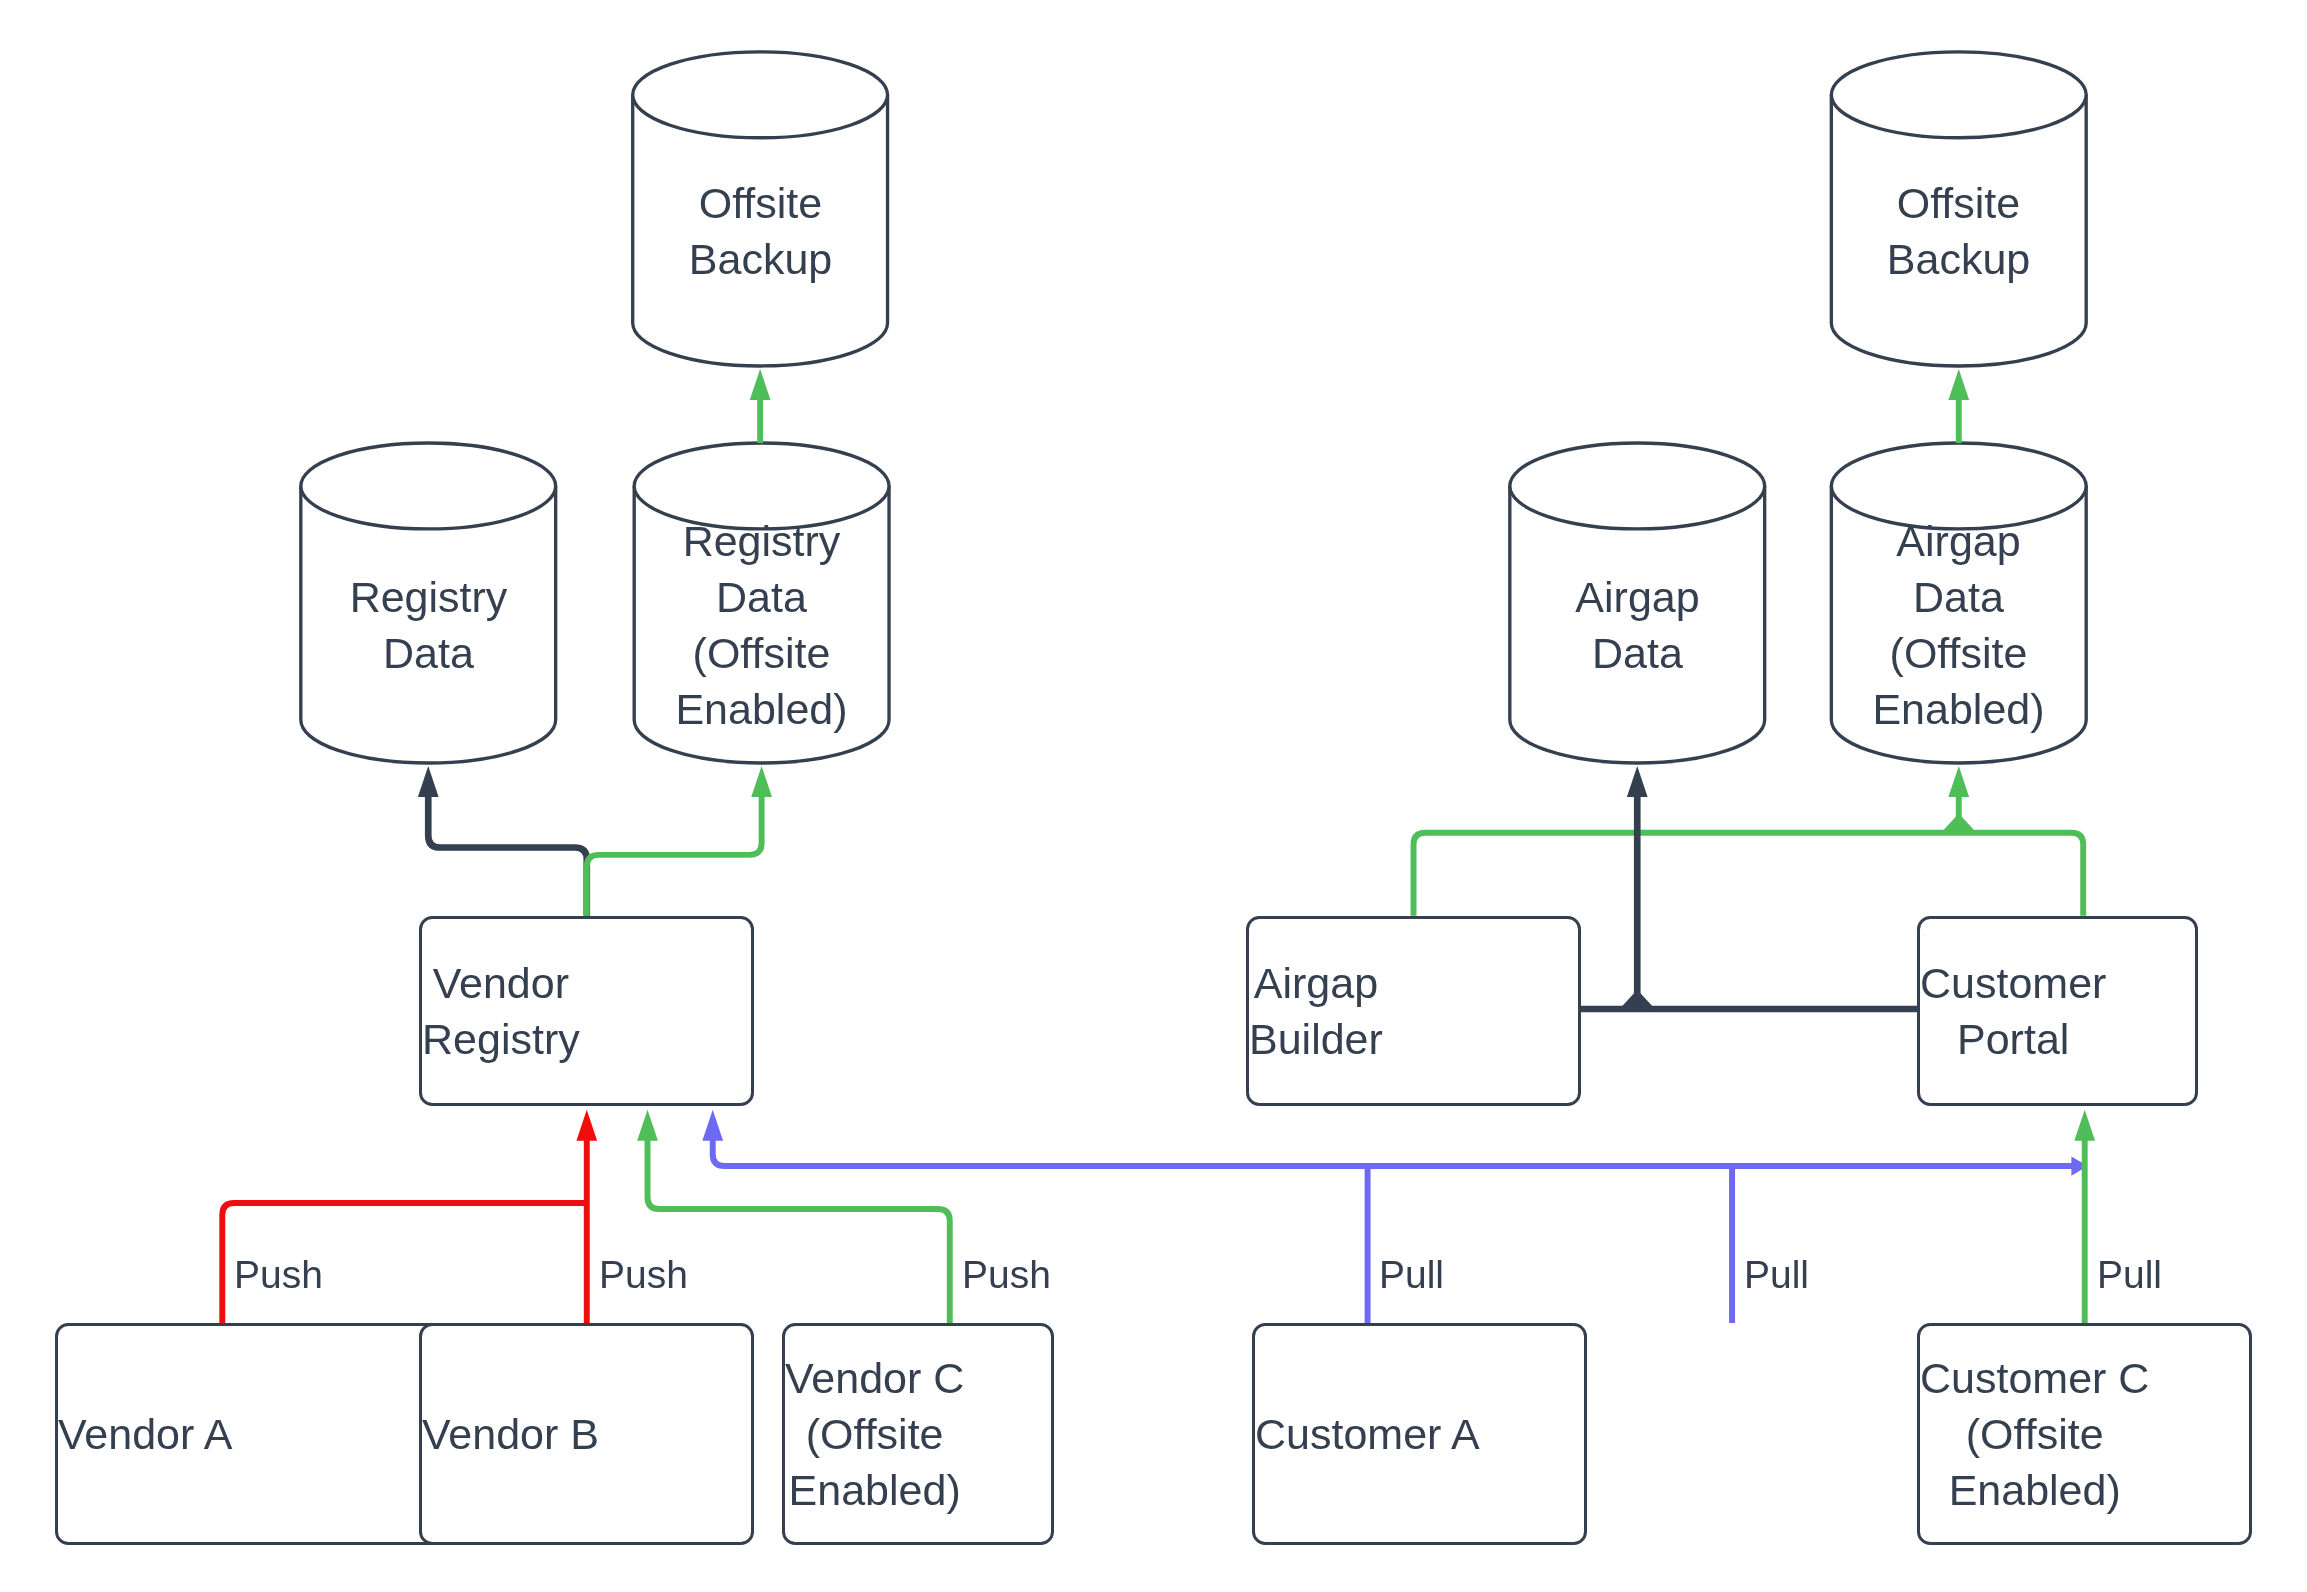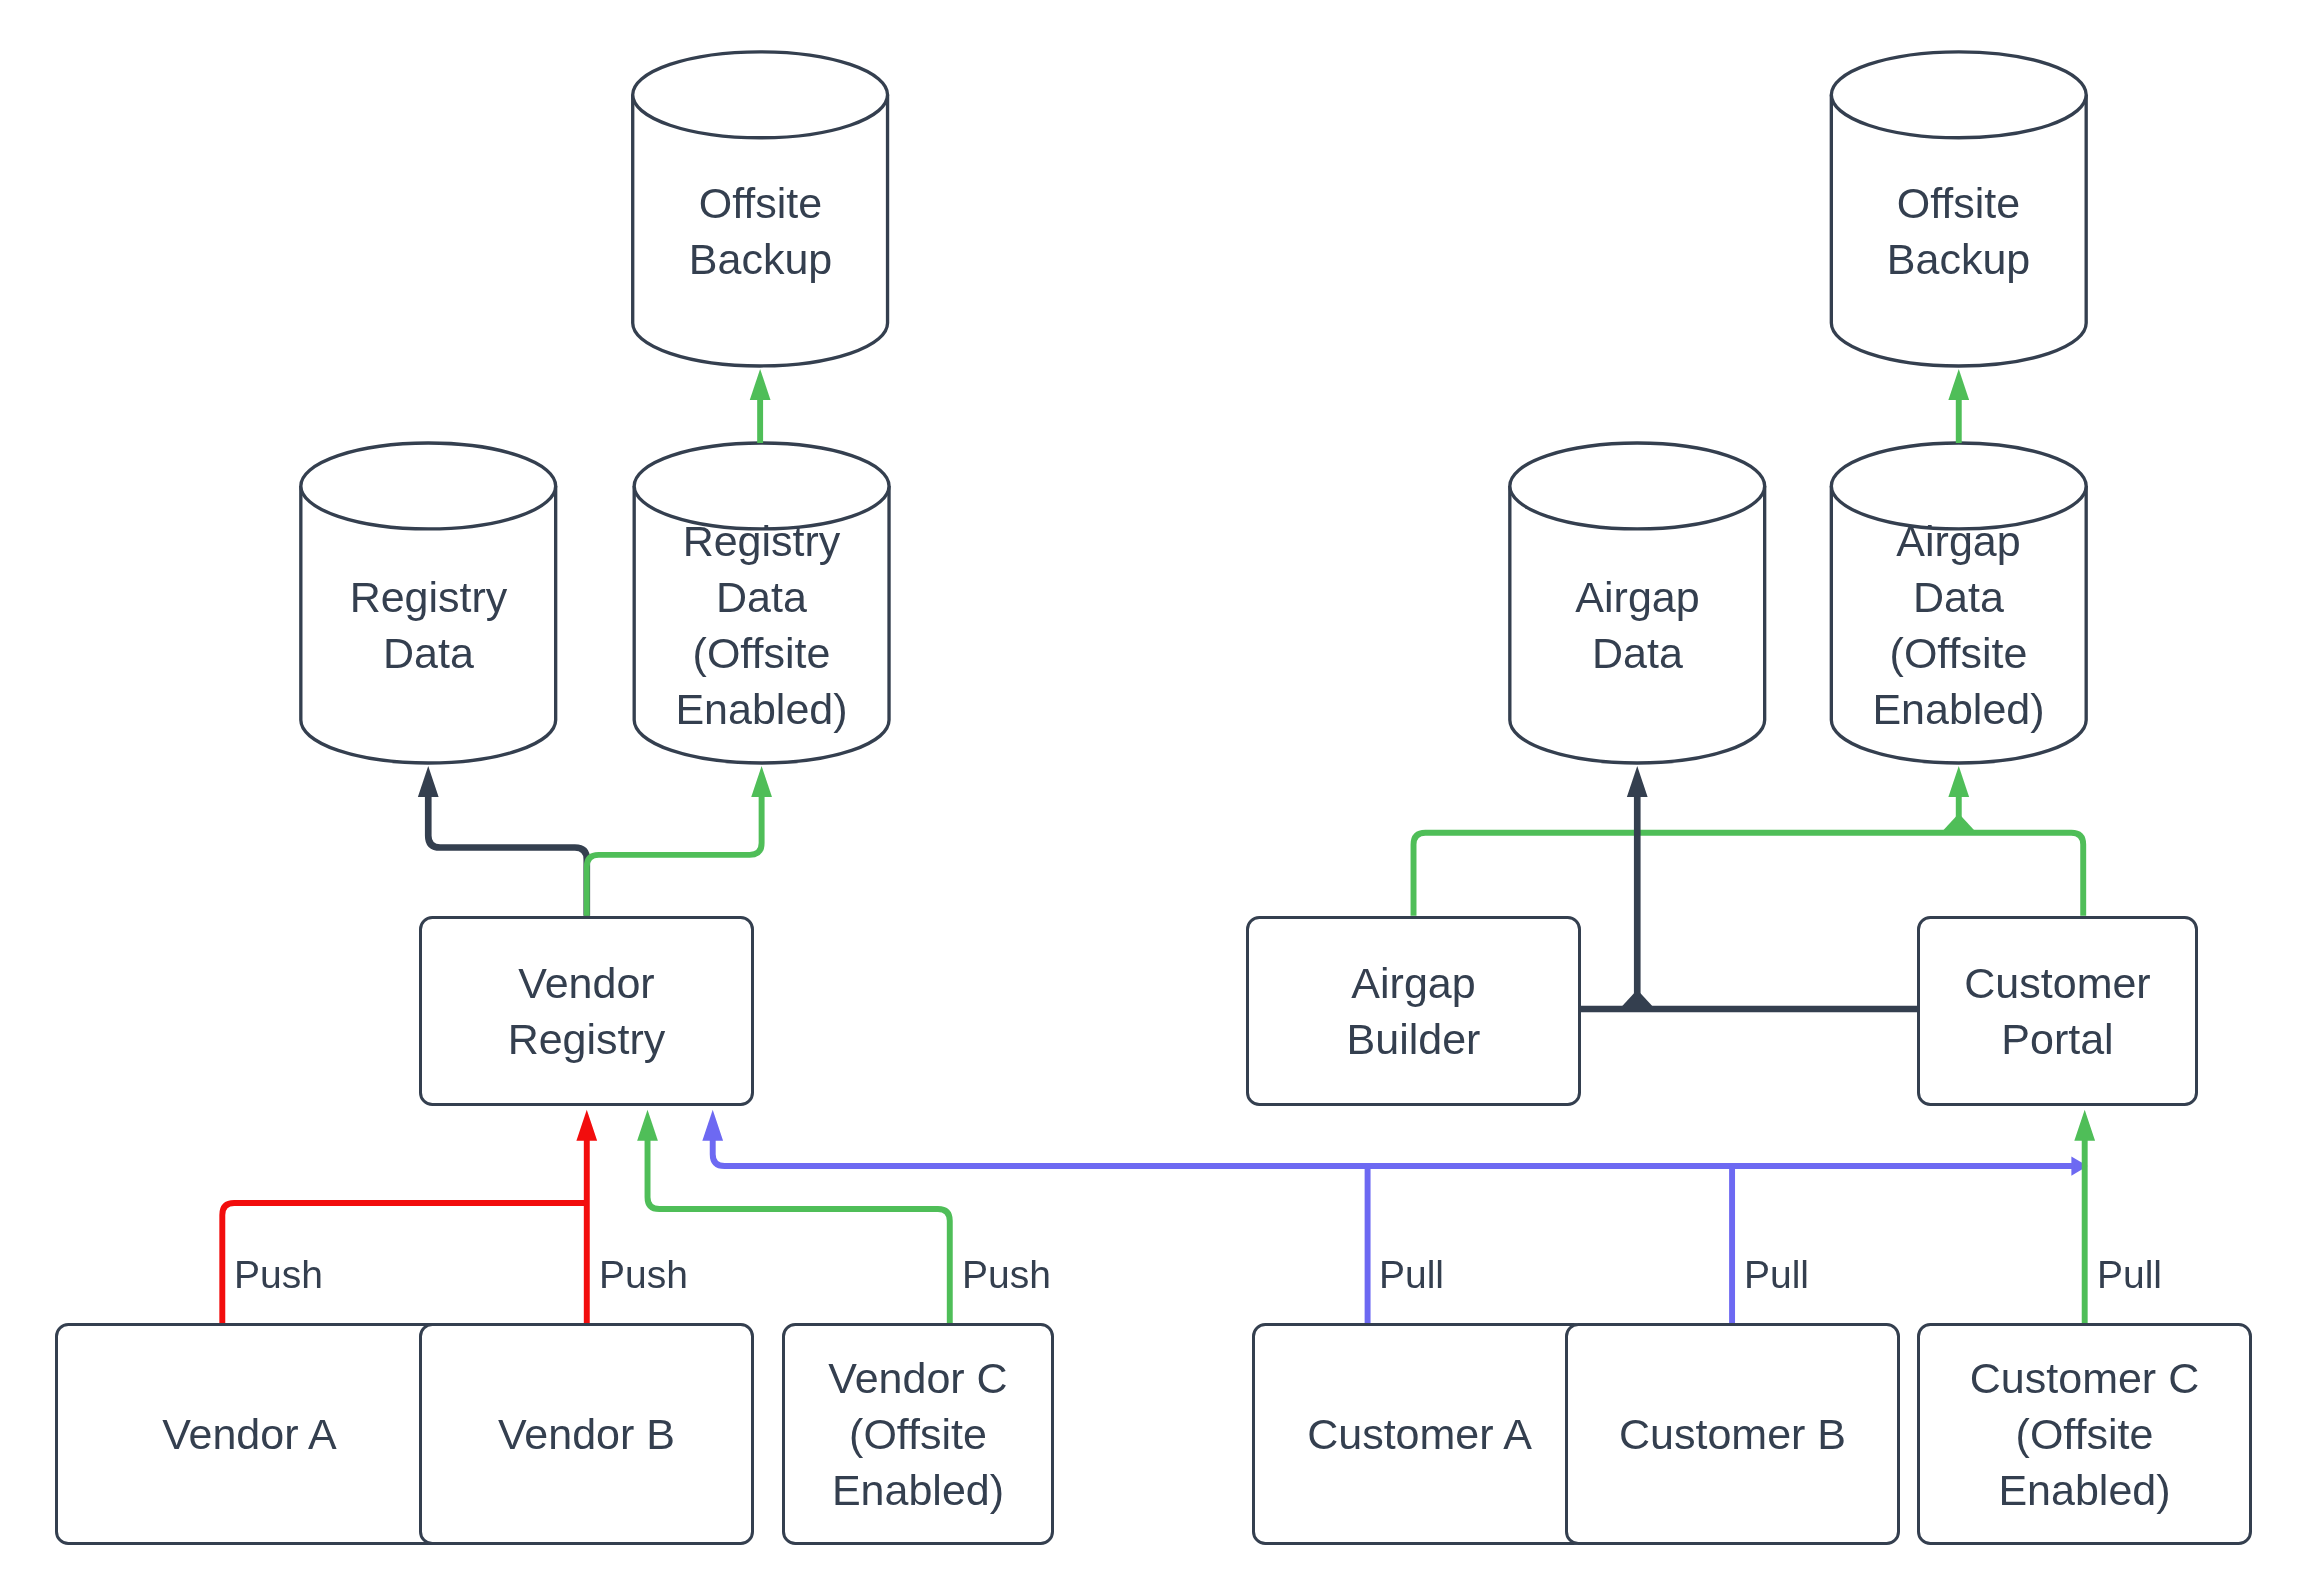--- a/index.html
+++ b/index.html
@@ -10,21 +10,21 @@
     font-family:"Liberation Sans", sans-serif;
     color:var(--ink,#343f4f);
     overflow:hidden;
   }
   .stage svg{position:absolute;left:0;top:0;}
   .node{
     position:absolute;
     border:3px solid var(--ink,#343f4f);
     border-radius:13.3px;
     background:#fff;
-    display:flex;align-items:center;justify-content:center;
+    display:flex;align-items:center;justify-content:flex-start;
     box-sizing:border-box;
   }
   .lbl{
     white-space:pre-line;
     text-align:center;
     font-size:43px;line-height:56px;
     color:var(--ink,#343f4f);
   }
   .cyl-lbl{
     position:absolute;
@@ -169,23 +169,20 @@
     <span class="lbl">Vendor B</span>
   </div>
   <div class="node" style="left:782px;top:1323px;width:272px;height:222px;">
     <span class="lbl">Vendor C
 (Offsite
 Enabled)</span>
   </div>
   <div class="node" style="left:1252px;top:1323px;width:335px;height:222px;">
     <span class="lbl">Customer A</span>
   </div>
-  <div class="node" style="left:1565px;top:1323px;width:335px;height:222px;">
-    <span class="lbl">Customer B</span>
-  </div>
   <div class="node" style="left:1917px;top:1323px;width:335px;height:222px;">
     <span class="lbl">Customer C
 (Offsite
 Enabled)</span>
   </div>
 
   <div class="edge-lbl" style="left:234px;top:1247px;">Push</div>
   <div class="edge-lbl" style="left:599px;top:1247px;">Push</div>
   <div class="edge-lbl" style="left:962px;top:1247px;">Push</div>
   <div class="edge-lbl" style="left:1379px;top:1247px;">Pull</div>

